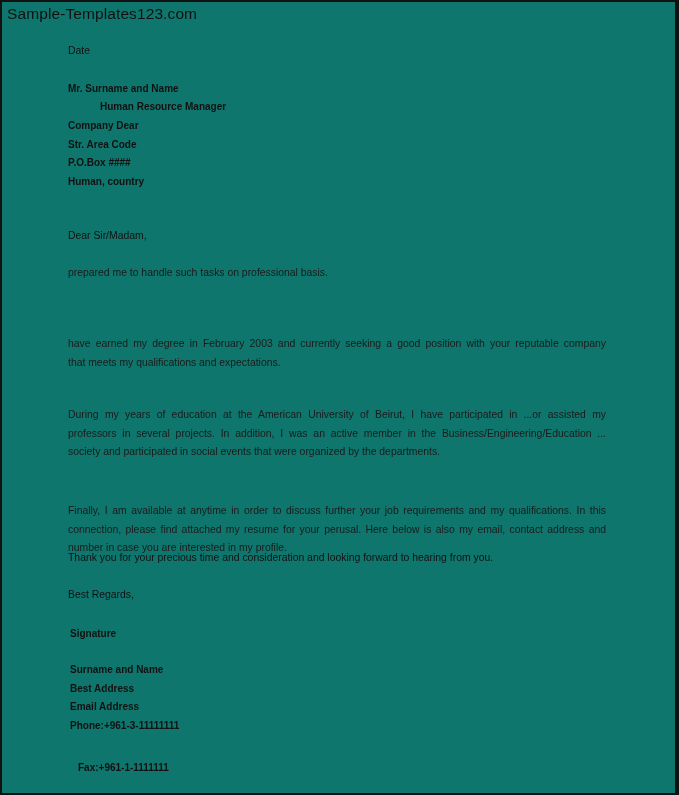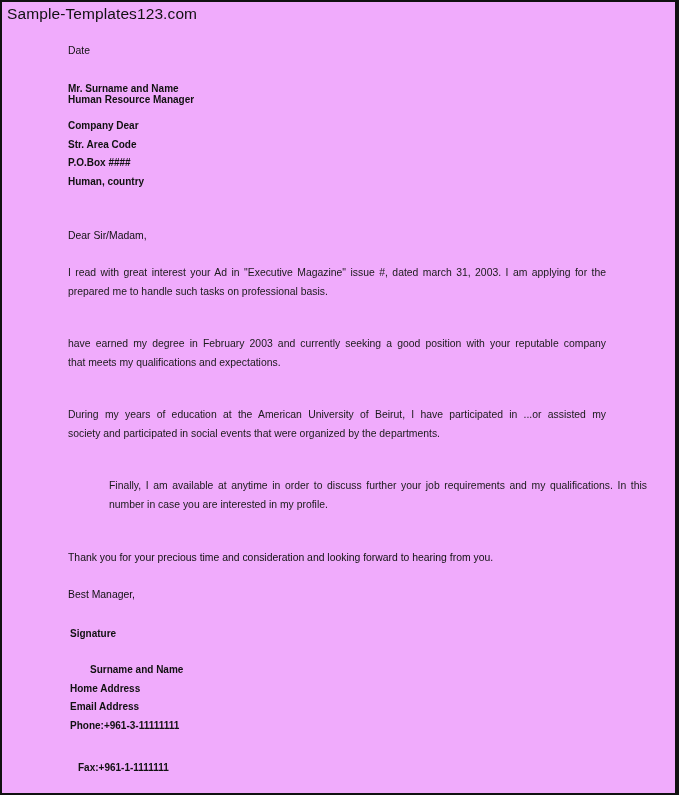--- a/index.html
+++ b/index.html
@@ -13,21 +13,21 @@
   }
   .frame {
     position: absolute;
     left: 0; top: 0;
     width: 679px; height: 795px;
     box-sizing: border-box;
     border-left: 2px solid #111;
     border-top: 2px solid #111;
     border-bottom: 2px solid #111;
     border-right: 4px solid #111;
-    background: #f0abfc;
+    background: #0f766e;
   }
   .watermark {
     position: absolute;
     left: 5px; top: 3px;
     font-size: 15.5px;
     color: #111;
     letter-spacing: 0.1px;
   }
   .line {
     position: absolute;
@@ -54,56 +54,57 @@
 <body>
 
 <div class="frame">
 
   <div class="watermark">Sample-Templates123.com</div>
 
   <div class="line" style="top:43px;">Date</div>
 
   <div>
     <div class="line bold" style="top:81px;">Mr. Surname and Name</div>
-    <div class="line bold" style="top:92px;">Human Resource Manager</div>
+    <div class="line bold" style="top:99px;margin-left:32px;">Human Resource Manager</div>
     <div class="line bold" style="top:118px;">Company Dear</div>
     <div class="line bold" style="top:137px;">Str. Area Code</div>
     <div class="line bold" style="top:155px;">P.O.Box ####</div>
     <div class="line bold" style="top:174px;">Human, country</div>
   </div>
 
   <div class="line" style="top:228px;">Dear Sir/Madam,</div>
 
   <div class="para" style="top:262px;">
-    <span>I read with great interest your Ad in "Executive Magazine" issue #, dated march 31, 2003. I am applying for the</span>
     <span class="last">prepared me to handle such tasks on professional basis.</span>
   </div>
 
   <div class="para" style="top:333px;">
     <span>have earned my degree in February 2003 and currently seeking a good position with your reputable company</span>
     <span class="last">that meets my qualifications and expectations.</span>
   </div>
 
   <div class="para" style="top:404px;">
     <span>During my years of education at the American University of Beirut, I have participated in ...or assisted my</span>
+    <span>professors in several projects. In addition, I was an active member in the Business/Engineering/Education ...</span>
     <span class="last">society and participated in social events that were organized by the departments.</span>
   </div>
 
-  <div class="para" style="top:475px;margin-left:41px;">
+  <div class="para" style="top:500px;">
     <span>Finally, I am available at anytime in order to discuss further your job requirements and my qualifications. In this</span>
+    <span>connection, please find attached my resume for your perusal. Here below is also my email, contact address and</span>
     <span class="last">number in case you are interested in my profile.</span>
   </div>
 
   <div class="line" style="top:550px;">Thank you for your precious time and consideration and looking forward to hearing from you.</div>
 
-  <div class="line" style="top:587px;">Best Manager,</div>
+  <div class="line" style="top:587px;">Best Regards,</div>
 
   <div class="line bold sig" style="top:626px;">Signature</div>
 
   <div>
-    <div class="line bold sig" style="top:662px;margin-left:20px;">Surname and Name</div>
-    <div class="line bold sig" style="top:681px;">Home Address</div>
+    <div class="line bold sig" style="top:662px;">Surname and Name</div>
+    <div class="line bold sig" style="top:681px;">Best Address</div>
     <div class="line bold sig" style="top:699px;text-align:right;">Email Address</div>
     <div class="line bold sig" style="top:718px;">Phone:+961-3-11111111</div>
     <div class="line bold sig" style="top:760px;margin-left:8px;">Fax:+961-1-1111111</div>
   </div>
 
 </div>
 
 </body></html>

